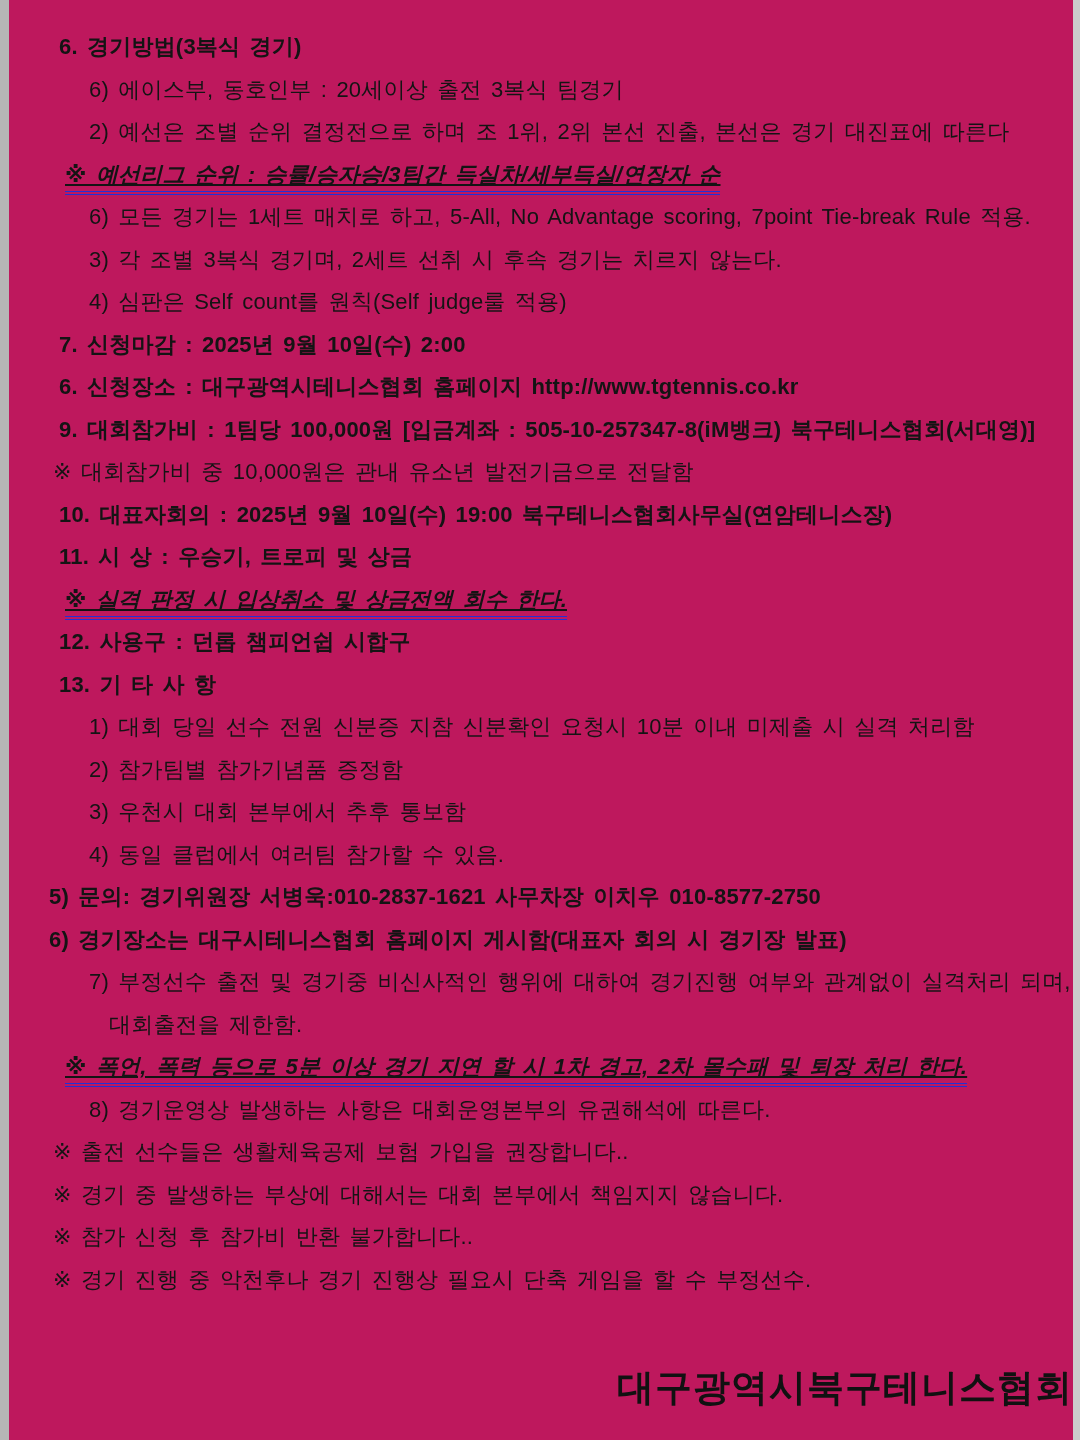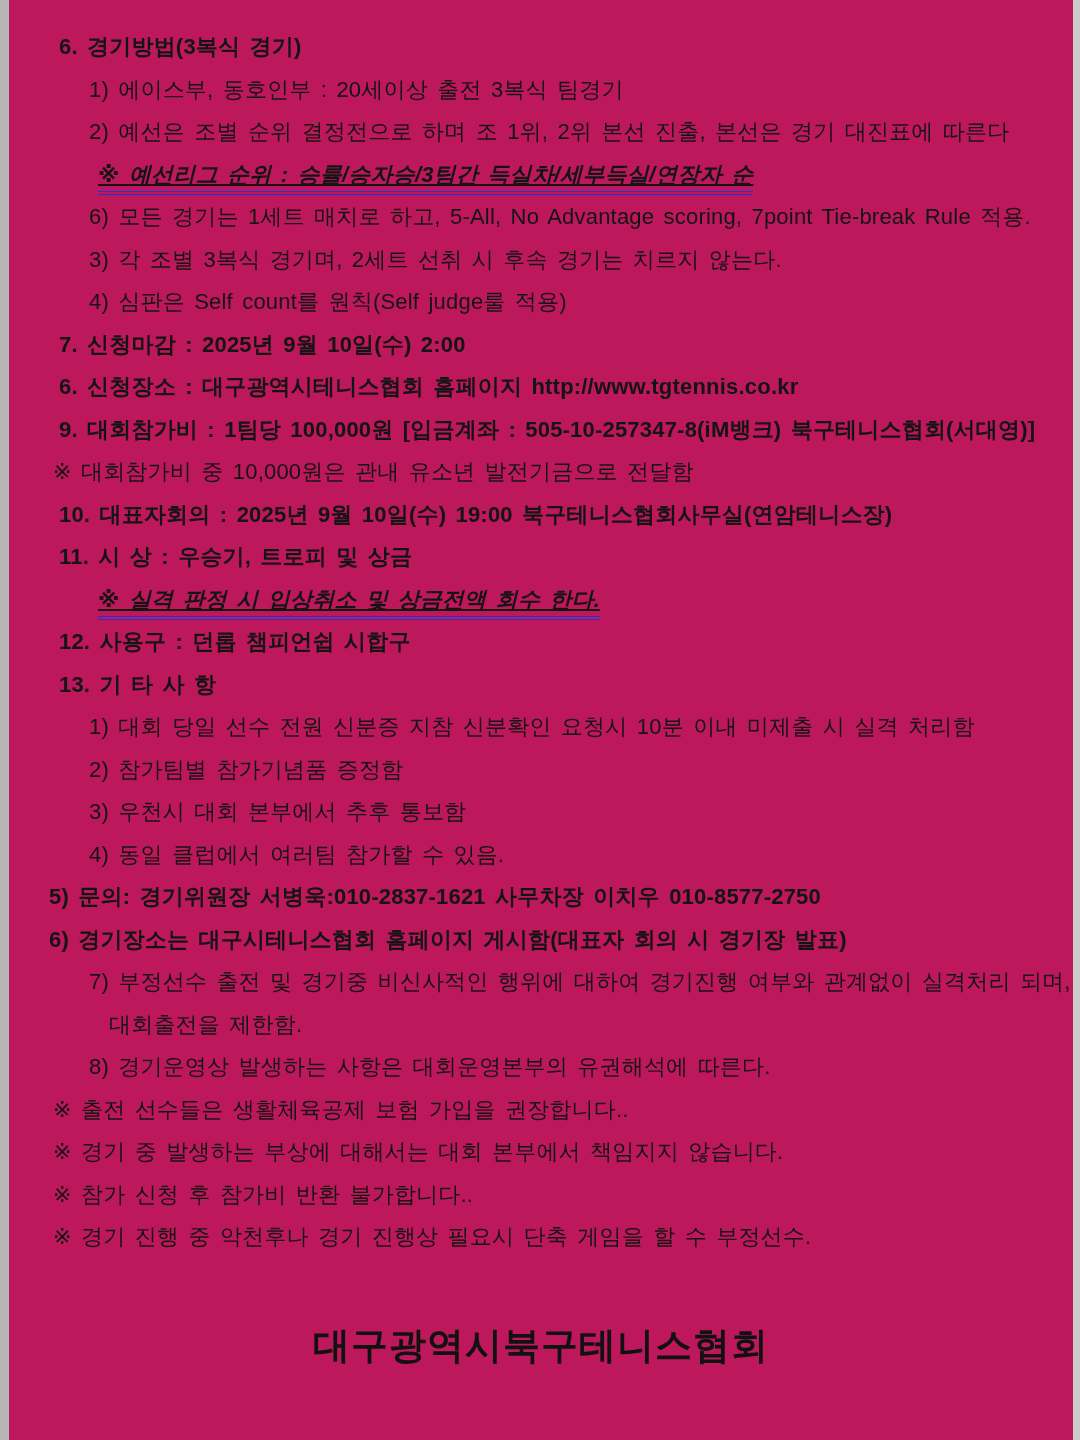--- a/index.html
+++ b/index.html
@@ -33,49 +33,49 @@
     height: 42.5px;
     white-space: nowrap;
     word-spacing: 3px;
     letter-spacing: 0.2px;
   }
   .line.h    { padding-left: 50px; font-weight: bold; }
   .line.sub  { padding-left: 80px; }
   .line.sub-b{ padding-left: 40px; font-weight: bold; }
   .line.note { padding-left: 44px; }
   .line.cont { padding-left: 100px; }
-  .line.note-ul { padding-left: 89px; }
+  .line.note-ul { padding-left: 56px; }
   .line.note-ul .ul-span {
     font-style: italic;
     font-weight: bold;
     text-decoration: underline;
     border-bottom: 4px double #2230d6;
     padding-bottom: 1px;
     display: inline-block;
     line-height: 30px;
   }
   .footer-title {
     margin-top: 62px;
-    text-align: center;
+    text-align: right;
     font-size: 37px;
     font-weight: bold;
     letter-spacing: 1px;
     color: #111;
   }
 </style>
 </head>
 <body>
 
 <div class="edge-strip-left"></div>
 <div class="edge-strip-right"></div>
 
 <div class="doc">
   <div id="doc-body">
       <div class="line h">6. 경기방법(3복식 경기)</div>
-      <div class="line sub">1) 에이스부, 동호인부 : 20세이상 출전 3복식 팀경기</div>
+      <div class="line sub">6) 에이스부, 동호인부 : 20세이상 출전 3복식 팀경기</div>
       <div class="line sub">2) 예선은 조별 순위 결정전으로 하며 조 1위, 2위 본선 진출, 본선은 경기 대진표에 따른다</div>
       <div class="line note-ul"><span class="ul-span">※ 예선리그 순위 : 승률/승자승/3팀간 득실차/세부득실/연장자 순</span></div>
       <div class="line sub">6) 모든 경기는 1세트 매치로 하고, 5-All, No Advantage scoring, 7point Tie-break Rule 적용.</div>
       <div class="line sub">3) 각 조별 3복식 경기며, 2세트 선취 시 후속 경기는 치르지 않는다.</div>
       <div class="line sub">4) 심판은 Self count를 원칙(Self judge룰 적용)</div>
       <div class="line h">7. 신청마감 : 2025년 9월 10일(수) 2:00</div>
       <div class="line h">6. 신청장소 : 대구광역시테니스협회 홈페이지 http://www.tgtennis.co.kr</div>
       <div class="line h">9. 대회참가비 : 1팀당 100,000원 [입금계좌 : 505-10-257347-8(iM뱅크) 북구테니스협회(서대영)]</div>
       <div class="line note">※ 대회참가비 중 10,000원은 관내 유소년 발전기금으로 전달함</div>
       <div class="line h">10. 대표자회의 : 2025년 9월 10일(수) 19:00 북구테니스협회사무실(연암테니스장)</div>
@@ -84,20 +84,21 @@
       <div class="line h">12. 사용구 :  던롭 챔피언쉽 시합구</div>
       <div class="line h">13. 기 타 사 항</div>
       <div class="line sub">1) 대회 당일 선수 전원 신분증 지참 신분확인 요청시 10분 이내 미제출 시 실격 처리함</div>
       <div class="line sub">2) 참가팀별 참가기념품 증정함</div>
       <div class="line sub">3) 우천시 대회 본부에서 추후 통보함</div>
       <div class="line sub">4) 동일 클럽에서 여러팀 참가할 수 있음.</div>
       <div class="line sub-b">5) 문의: 경기위원장 서병욱:010-2837-1621   사무차장 이치우 010-8577-2750</div>
       <div class="line sub-b">6) 경기장소는 대구시테니스협회 홈페이지 게시함(대표자 회의 시 경기장 발표)</div>
       <div class="line sub">7) 부정선수 출전 및 경기중 비신사적인 행위에 대하여 경기진행 여부와 관계없이 실격처리 되며,</div>
       <div class="line cont">대회출전을 제한함.</div>
+      <div class="line note-ul"><span class="ul-span">※ 폭언, 폭력 등으로 5분 이상 경기 지연 할 시 1차 경고, 2차 몰수패 및 퇴장 처리 한다.</span></div>
       <div class="line sub">8) 경기운영상 발생하는 사항은 대회운영본부의 유권해석에 따른다.</div>
       <div class="line note">※ 출전 선수들은 생활체육공제 보험 가입을 권장합니다..</div>
       <div class="line note">※ 경기 중 발생하는 부상에 대해서는 대회 본부에서 책임지지 않습니다.</div>
       <div class="line note">※ 참가 신청 후 참가비 반환 불가합니다..</div>
       <div class="line note">※ 경기 진행 중 악천후나 경기 진행상 필요시 단축 게임을 할 수 부정선수.</div>
     </div>
   <div class="footer-title">대구광역시북구테니스협회</div>
 </div>
 
 </body></html>

